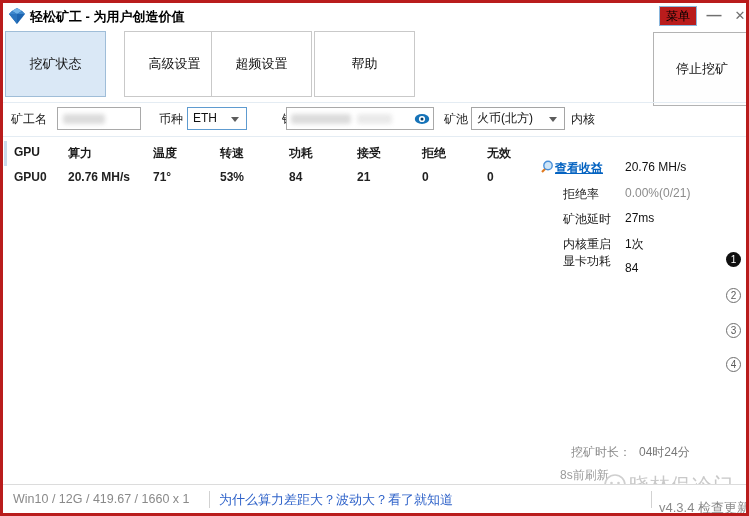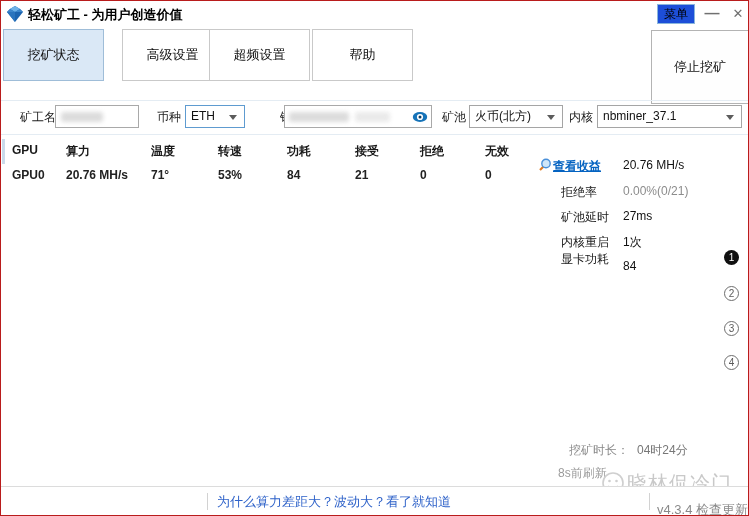--- a/index.html
+++ b/index.html
@@ -1,28 +1,28 @@
 <!DOCTYPE html>
 <html><head>
 <meta charset="utf-8">
 <style>
   * { margin:0; padding:0; box-sizing:border-box; }
   html,body { background:#fff; }
   body { font-family:"Liberation Sans","DejaVu Sans",sans-serif; }
-  .window { position:relative; width:749px; height:516px; background:#fff; border:1px solid #b91c1c; overflow:hidden; }
+  .window { position:relative; width:749px; height:516px; background:#fff; border:3px solid #b91c1c; overflow:hidden; }
 
   
   .app-icon { position:absolute; left:6px; top:5px; width:16px; height:16px; }
   .app-title { position:absolute; left:27px; top:5px; font-size:13px; font-weight:bold; color:#000; white-space:nowrap; }
-  .menu-btn { position:absolute; left:656px; top:3px; width:38px; height:20px; background:#1d4ed8; border:1px solid #8ab6dc; font-size:12px; text-align:center; line-height:18px; color:#000; cursor:default; }
+  .menu-btn { position:absolute; left:656px; top:3px; width:38px; height:20px; background:#b91c1c; border:1px solid #8ab6dc; font-size:12px; text-align:center; line-height:18px; color:#000; cursor:default; }
   .min-btn  { position:absolute; left:699px; top:2px; width:24px; height:22px; text-align:center; line-height:20px; color:#707070; font-size:15px; font-weight:bold; }
   .close-btn{ position:absolute; left:727px; top:2px; width:20px; height:22px; text-align:center; line-height:22px; color:#707070; font-size:13px; font-weight:bold; }
 
   
-  .tab { position:absolute; top:28px; height:52px; width:101px; background:#fff; border:1px solid #c9c9c9; font-size:13px; color:#111; display:flex; align-items:center; justify-content:center; }
+  .tab { position:absolute; top:28px; height:66px; width:101px; background:#fff; border:1px solid #c9c9c9; font-size:13px; color:#111; display:flex; align-items:center; justify-content:center; }
   .tab.active { background:#dae8f6; border-color:#9fbdd8; }
   .stop-btn { position:absolute; top:29px; left:650px; width:98px; height:74px; background:#fefefe; border:1px solid #b3b3b3; font-size:13px; color:#111; display:flex; align-items:center; justify-content:center; }
 
   
   .flabel { position:absolute; top:108px; font-size:12px; color:#1a1a1a; white-space:nowrap; }
   .finput { position:absolute; top:104px; height:23px; background:#fff; border:1px solid #a9a9a9; }
   .fselect { position:absolute; top:104px; height:23px; background:#fff; border:1px solid #a5a5a5; font-size:12px; color:#111; line-height:21px; padding-left:5px; }
   .fselect .dd-arrow { position:absolute; right:7px; top:9px; width:0; height:0; border-left:4px solid transparent; border-right:4px solid transparent; border-top:5px solid #5c5c5c; }
   .redact { position:absolute; background:#dcdcdc; border-radius:3px; filter:blur(2px); }
   .eye-wrap { position:absolute; right:3px; top:3px; width:16px; height:16px; }
@@ -89,21 +89,21 @@
     </div>
   <div class="tab" style="left:208px;">
       <span>超频设置</span>
     </div>
   <div class="tab" style="left:311px;">
       <span>帮助</span>
     </div>
   <div class="stop-btn">停止挖矿</div>
 
   <div class="sep-top"></div>
-  <div class="flabel" style="left:8px;margin-left:11px;">矿工名</div>
+  <div class="flabel" style="left:8px;">矿工名</div>
   <div class="finput" style="left:54px; width:84px;">
     <div class="redact" style="left:5px; top:6px; width:42px; height:10px;"></div>
   </div>
 
   <div class="flabel" style="left:156px;">币种</div>
   <div class="fselect" style="left:184px; width:60px; border-color:#5e9bd0;">
     <span>ETH</span>
     <span class="dd-arrow"></span>
   </div>
 
@@ -120,24 +120,20 @@
     </span>
   </div>
 
   <div class="flabel" style="left:441px;">矿池</div>
   <div class="fselect" style="left:468px; width:94px;">
     <span>火币(北方)</span>
     <span class="dd-arrow"></span>
   </div>
 
   <div class="flabel" style="left:568px;">内核</div>
-  <div class="fselect" style="left:596px; width:145px;">
-    <span>nbminer_37.1</span>
-    <span class="dd-arrow"></span>
-  </div>
 
   <div class="sep-mid"></div>
   <div class="left-accent"></div>
 
   <div class="trow thead">
     <span class="c0">GPU</span>
     <span class="c1">算力</span>
     <span class="c2">温度</span>
     <span class="c3">转速</span>
     <span class="c4">功耗</span>
@@ -188,19 +184,20 @@
     <svg width="28" height="28" viewBox="0 0 28 28">
       <circle cx="14" cy="14" r="10" fill="none" stroke="#cfcfcf" stroke-width="1.6"></circle>
       <circle cx="10.5" cy="12" r="1.3" fill="#cfcfcf"></circle>
       <circle cx="17.5" cy="12" r="1.3" fill="#cfcfcf"></circle>
       <path d="M9 17 q5 4 10 0" fill="none" stroke="#cfcfcf" stroke-width="1.4"></path>
     </svg>
     <span class="wm-text">晓林侃冷门</span>
   </div>
 
   <div class="statusbar">
+    <div class="sys-info">Win10  / 12G / 419.67 / 1660 x 1</div>
     <div class="vdiv" style="left:206px;"></div>
     <div class="tip-link">为什么算力差距大？波动大？看了就知道</div>
     <div class="vdiv" style="left:648px;"></div>
     <div class="version">v4.3.4 检查更新</div>
   </div>
 
 </div>
 
 </body></html>

